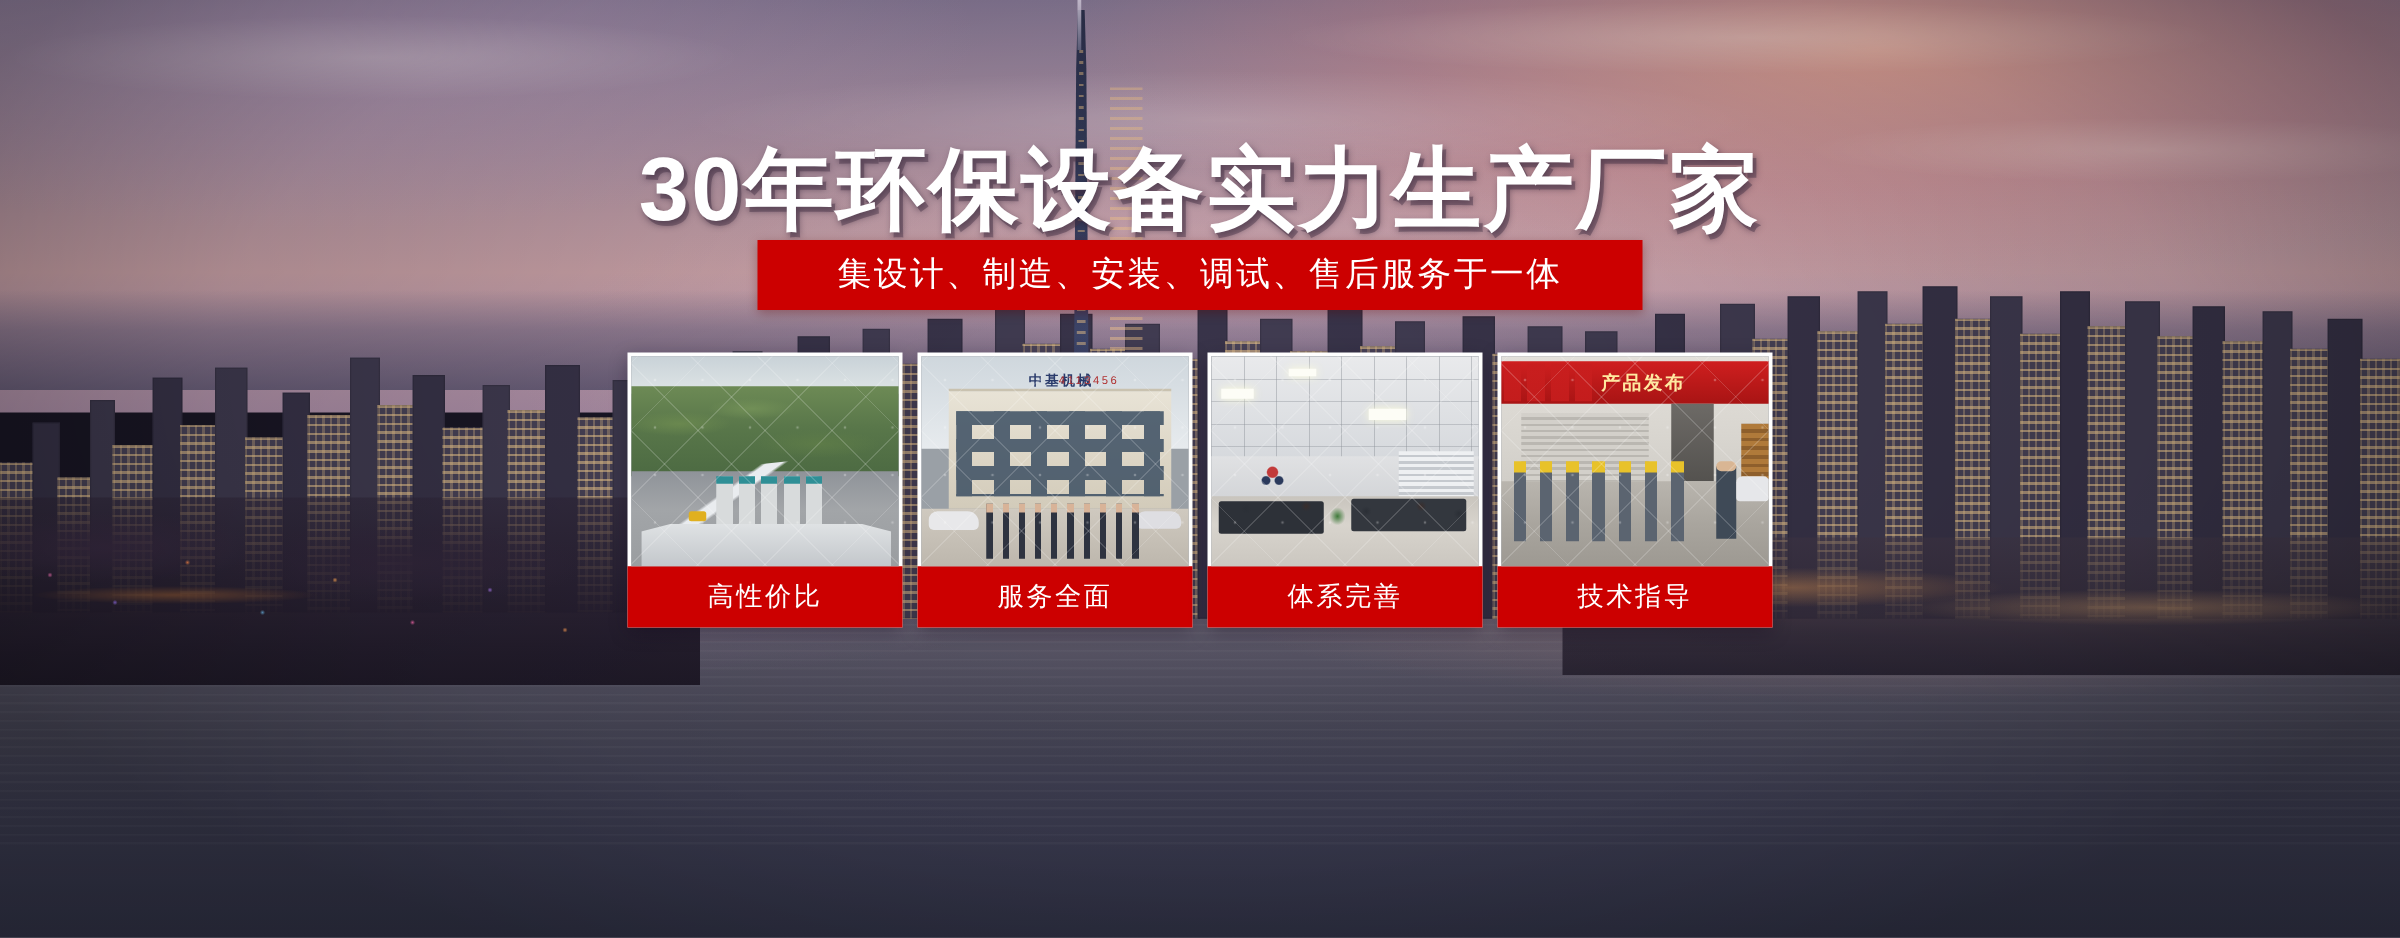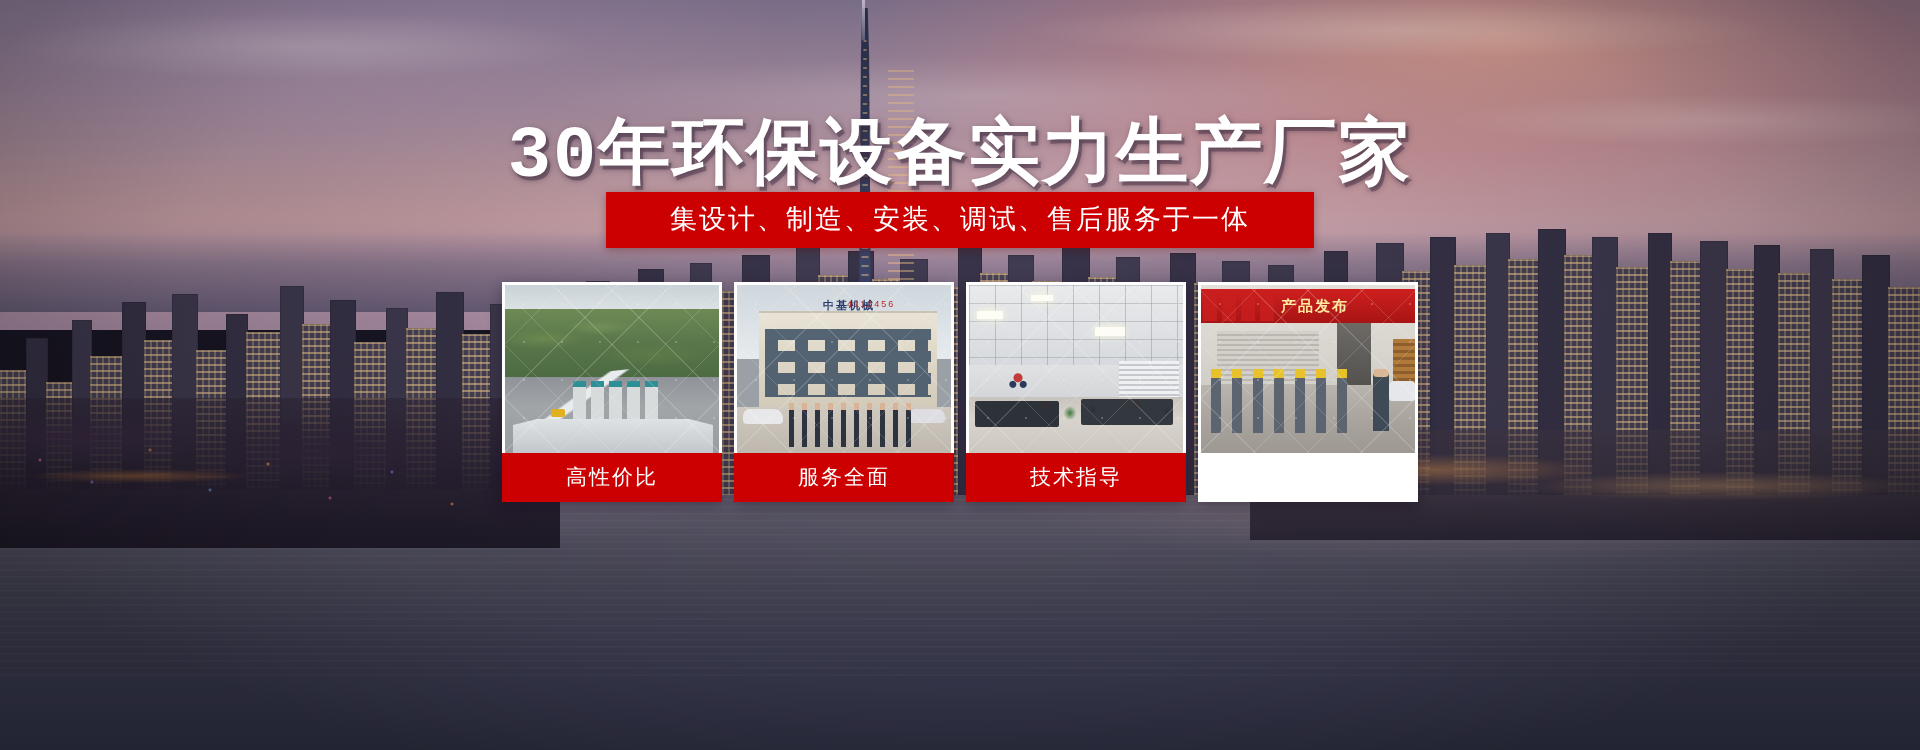--- a/index.html
+++ b/index.html
@@ -156,21 +156,21 @@
     position:absolute; top:104px; left:0; width:1920px;
     text-align:center;
     font-size:72px;
     font-weight:bold;
     letter-spacing:2px;
     color:#ffffff;
     text-shadow:
       3px 4px 0 rgba(70,50,70,.45),
       2px 3px 6px rgba(40,25,45,.55);
     white-space:nowrap;
-    font-family:Liberation Mono, monospace;
+    font-family:Liberation Sans, sans-serif;
   }
 
   .subtitle-wrap{
     position:absolute; top:192px; left:0; width:1920px;
     display:flex; justify-content:center;
   }
   .subtitle{
     background:#cc0000;
     color:#ffffff;
     font-size:27px;
@@ -504,38 +504,39 @@
           <div class="p3-logo"></div>
           <div class="p3-blind"></div>
           <div class="p3-floor"></div>
           <div class="p3-desk1"></div>
           <div class="p3-desk2"></div>
           <div class="p3-plant"></div>
           <div class="p3-ppl"></div>
           <div class="wm"></div>
           <div class="wm-dots"></div>
         </div>
-        <div class="card-label">技术指导</div>
+        <div class="card-label">体系完善</div>
       </div>
 
       <div class="card">
         <div class="card-photo">
           <div class="p4-wall"></div>
           <div class="p4-banner"></div>
           <div class="p4-lbanner"></div>
           <div class="p4-bannertxt">产品发布</div>
           <div class="p4-shutter"></div>
           <div class="p4-door"></div>
           <div class="p4-timber"></div>
           <div class="p4-ground"></div>
           <div class="p4-row"></div>
           <div class="p4-helmets"></div>
           <div class="p4-mgr"></div>
           <div class="p4-mgrh"></div>
           <div class="p4-car"></div>
           <div class="wm"></div>
           <div class="wm-dots"></div>
         </div>
+        <div class="card-label">技术指导</div>
       </div>
 
     </div>
   </div>
 </div>
 
 </body></html>

